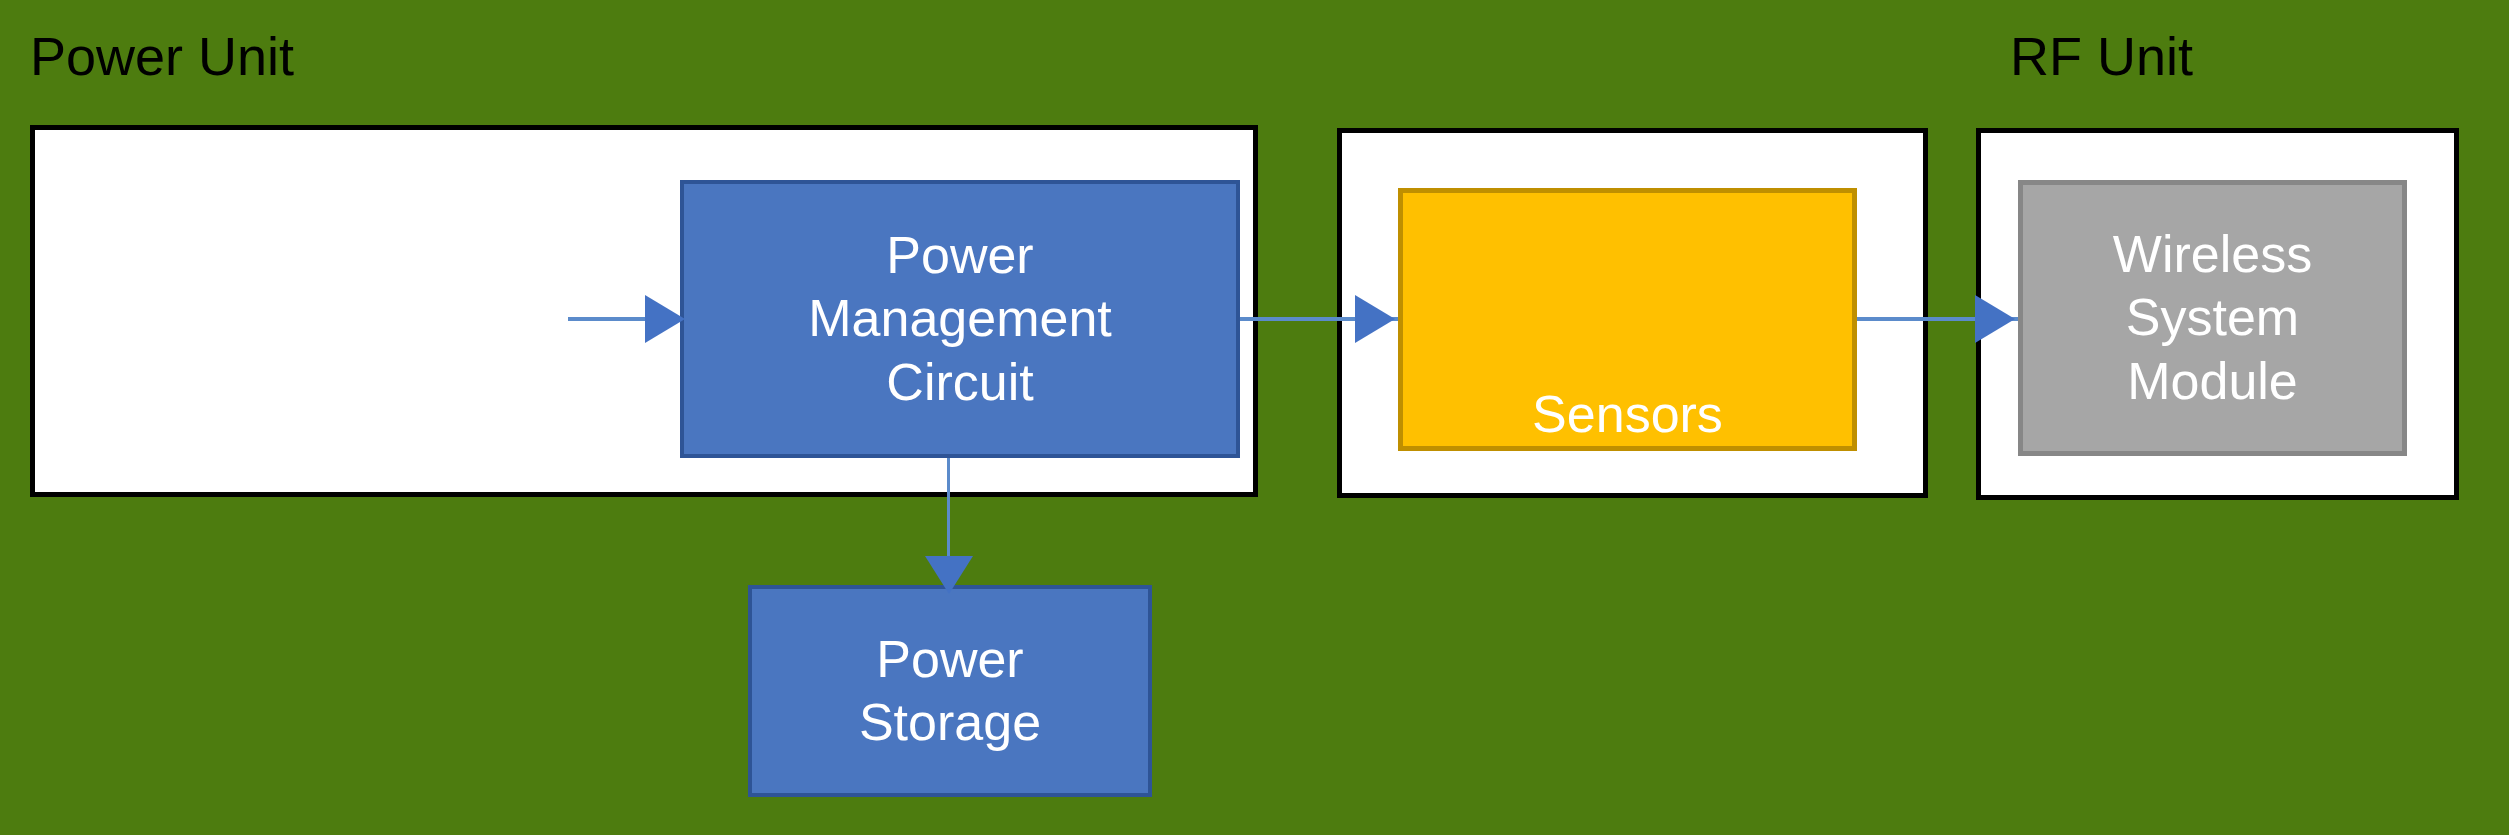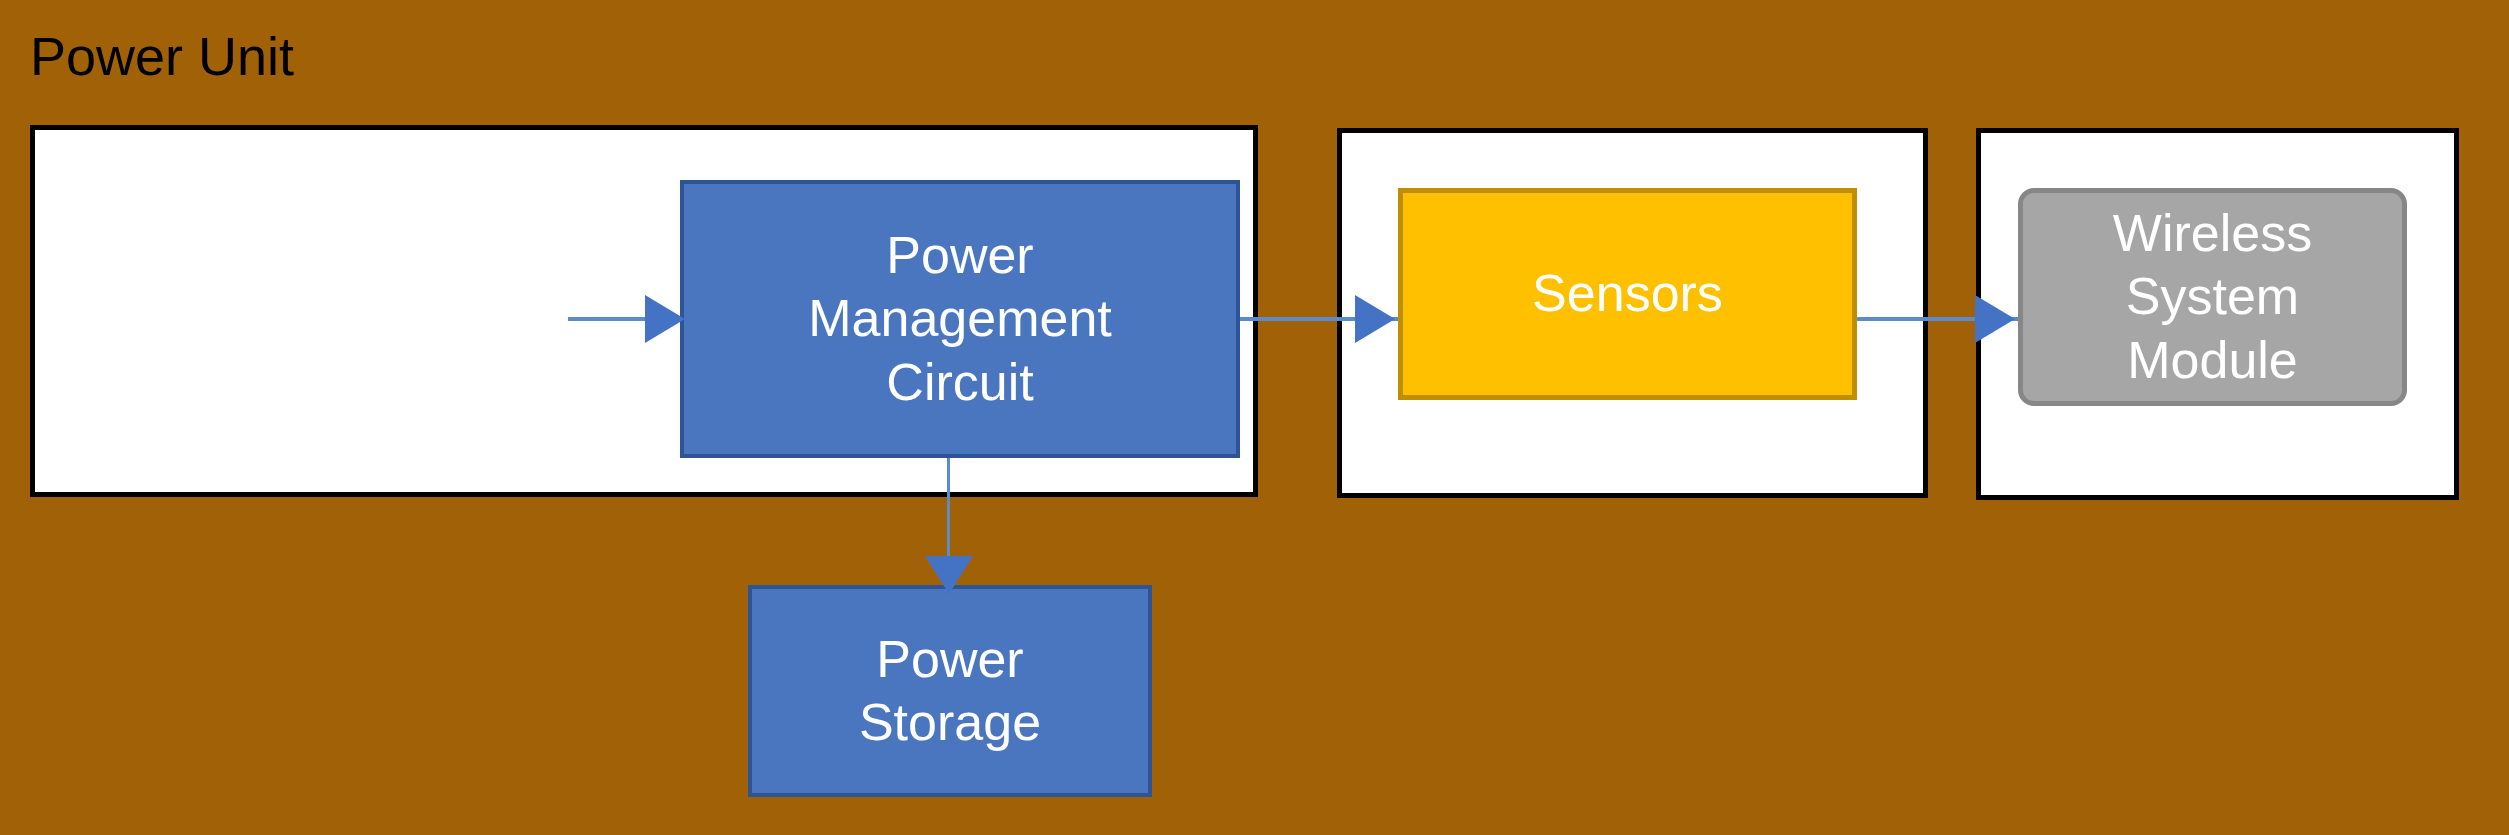--- a/index.html
+++ b/index.html
@@ -7,21 +7,21 @@
     padding: 0;
     background: #ffffff;
   }
   body {
     font-family: "Liberation Sans", sans-serif;
   }
   #stage {
     position: relative;
     width: 2509px;
     height: 835px;
-    background: #a16207;
+    background: #4d7c0f;
     overflow: hidden;
   }
 
   
   .unit-label {
     position: absolute;
     font-family: "Liberation Sans", sans-serif;
     font-size: 54px;
     line-height: 1.05;
     color: #000000;
@@ -102,20 +102,21 @@
   }
 </style>
 </head>
 <body>
 
 <div id="stage">
 
   <div class="unit-label" style="left:30px; top:28px;">Power Unit</div>
 
 
+  <div class="unit-label" style="left:2010px; top:28px;">RF Unit</div>
 
   <div class="unit-box" style="left:30px; top:125px; width:1228px; height:372px;"></div>
 
   <div class="unit-box" style="left:1337px; top:128px; width:591px; height:370px;"></div>
 
   <div class="unit-box" style="left:1976px; top:128px; width:483px; height:372px;"></div>
 
   <div class="conn-h" style="left:568px; top:317px; width:114px;"></div>
   <div class="arrowhead-right" style="left:645px; top:295px;"></div>
 
@@ -133,23 +134,23 @@
     <span class="caption">Power
 Management
 Circuit</span>
   </div>
 
   <div class="block block-blue" style="left:748px; top:585px; width:404px; height:212px;">
     <span class="caption">Power
 Storage</span>
   </div>
 
-  <div class="block block-orange" style="left:1398px; top:188px; width:459px; height:212px;">
+  <div class="block block-orange" style="left:1398px; top:188px; width:459px; height:263px;align-items:flex-end;">
     <span class="caption">Sensors</span>
   </div>
 
-  <div class="block block-gray" style="left:2018px; top:188px; width:389px; height:218px;border-radius:16px;">
+  <div class="block block-gray" style="left:2018px; top:180px; width:389px; height:276px;">
     <span class="caption">Wireless
 System
 Module</span>
   </div>
 
 </div>
 
 </body></html>

